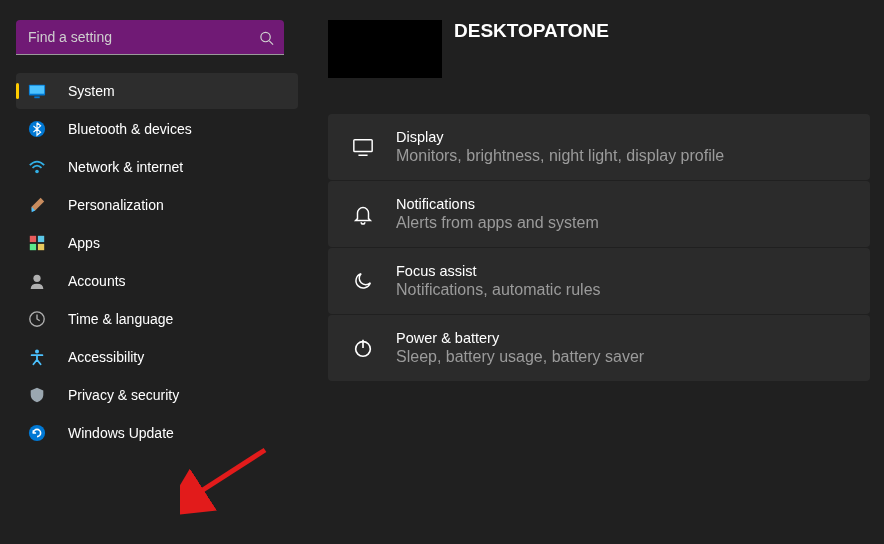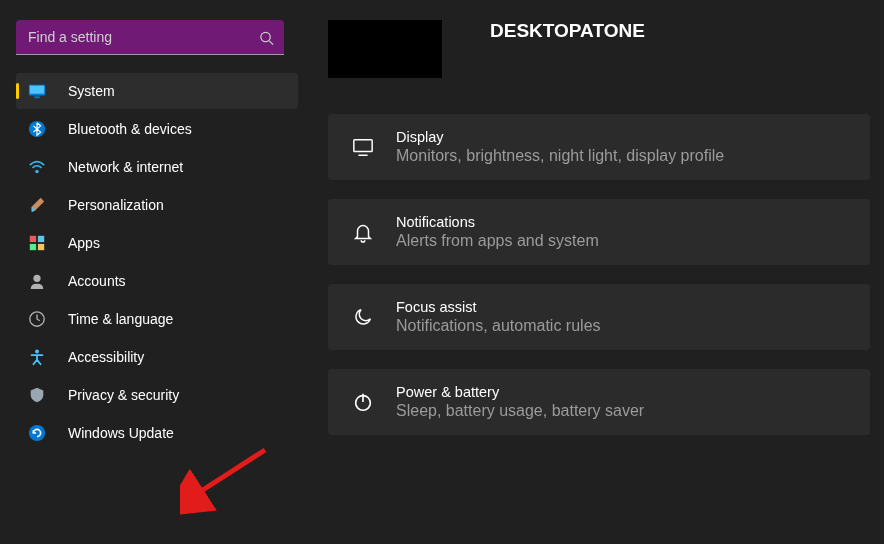--- a/index.html
+++ b/index.html
@@ -76,34 +76,34 @@
 }
 .nav-label { color:#fff; font-size:14px; }
 .main {
   flex:1;
   padding: 20px 14px 0 18px;
   display:flex;
   flex-direction:column;
 }
 .header {
   display:flex;
-  gap:48px;
+  gap:12px;
   margin-bottom:36px;
 }
 .avatar {
   width:114px;
   height:58px;
   background:#000;
 }
 .pc-name {
   font-size:19px;
   font-weight:600;
   color:#fff;
 }
-.cards { display:flex; flex-direction:column; gap:19px; }
+.cards { display:flex; flex-direction:column; gap:1px; }
 .card {
   background:#2b2b2b;
   border-radius:4px;
   display:flex;
   align-items:center;
   gap:22px;
   padding:15px 18px;
   cursor:pointer;
 }
 .card-icon {

